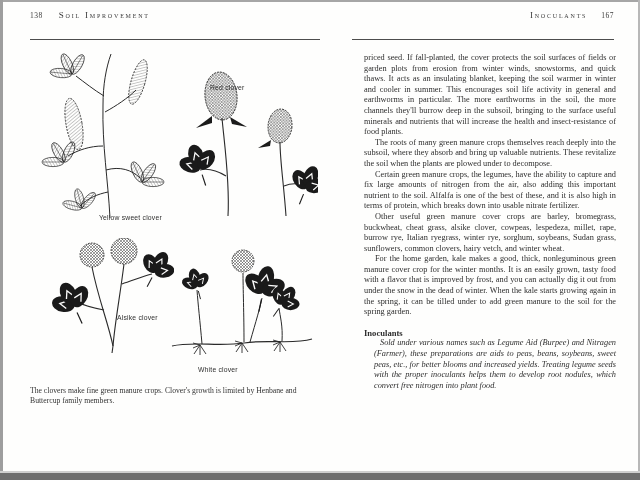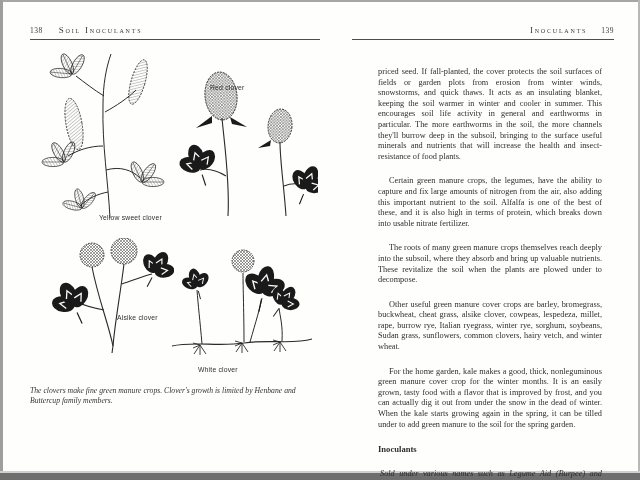--- a/index.html
+++ b/index.html
@@ -4,37 +4,37 @@
 <style>
   html,body{margin:0;padding:0;background:#4a4a4a;}
   #screen{position:relative;width:640px;height:480px;background:#fefefdF;background:#fefefd;overflow:hidden;
           font-family:"Liberation Serif",serif;color:#2b2b2b;}
   
   .frame-top{position:absolute;left:0;top:0;width:640px;height:2px;background:#a6a6a6;}
   .frame-left{position:absolute;left:0;top:0;width:3px;height:480px;background:#9e9e9e;}
   .frame-right{position:absolute;right:0;top:0;width:2px;height:480px;background:#b8b8b8;}
   .frame-bottom{position:absolute;left:0;bottom:0;width:640px;height:7px;background:#6e6e6e;border-top:2px solid #cfcfcf;}
 
-  .running-head{position:absolute;top:25px;display:flex;align-items:baseline;
+  .running-head{position:absolute;top:10px;display:flex;align-items:baseline;
                 font-variant:small-caps;font-size:9px;letter-spacing:1.8px;color:#3a3a3a;}
   .folio{font-size:7.5px;letter-spacing:.5px;font-variant:normal;color:#3a3a3a;}
   .rule{position:absolute;height:1px;background:#4d4d4d;}
 
   .bodycol{position:absolute;left:364px;top:53px;width:252px;font-size:8.3px;line-height:10.6px;
            text-align:justify;color:#2e2e2e;}
-  .bodycol p{margin:14px;}
+  .bodycol p{margin:0;}
   .bodycol p.indent{text-indent:11px;}
   .section-head{font-weight:bold;margin-top:10px !important;text-align:left;font-size:8.6px;}
   .section-body{margin-left:10px !important;text-indent:6px;font-style:italic;}
 
   .figure{position:absolute;left:28px;top:46px;width:296px;height:336px;}
   .plant{position:absolute;}
   .plant-label{position:absolute;font-family:"Liberation Sans",sans-serif;font-size:6.8px;
                color:#2f2f2f;letter-spacing:.2px;white-space:nowrap;}
-  .caption{position:absolute;left:30px;top:386px;width:278px;font-style:italic;font-size:7.7px;
+  .caption{position:absolute;left:30px;top:386px;width:278px;font-size:7.7px;
            line-height:9.8px;color:#333;}
   svg{display:block;}
   .defs-svg{position:absolute;width:0;height:0;}
 </style>
 </head>
 <body>
 
 <div id="screen">
 
   <svg class="defs-svg" aria-hidden="true">
@@ -72,21 +72,21 @@
     </defs>
   </svg>
 
   <div class="frame-top"></div>
   <div class="frame-left"></div>
   <div class="frame-right"></div>
   <div class="frame-bottom"></div>
 
   <div class="running-head" style="left:30px;">
     <span class="folio" style="margin-right:16px;">138</span>
-    <span>Soil Inoculants</span>
+    <span>Soil Improvement</span>
   </div>
   <div class="rule" style="left:30px;top:39px;width:290px;"></div>
 
   <div class="figure">
 
     <div class="plant" style="left:8px;top:4px;">
       <svg width="132" height="170" viewBox="0 0 132 170">
         <g stroke="#2a2a2a" stroke-width="1" fill="none">
           <path d="M74,168 C72,130 66,95 67,55 C67,35 70,18 75,4"></path>
           <path d="M68,46 C58,40 48,32 40,26"></path>
@@ -173,27 +173,27 @@
     <div class="plant-label" style="left:182px;top:38px;">Red clover</div>
     <div class="plant-label" style="left:71px;top:168px;">Yellow sweet clover</div>
     <div class="plant-label" style="left:89px;top:268px;">Alsike clover</div>
     <div class="plant-label" style="left:170px;top:320px;">White clover</div>
   </div>
 
   <div class="caption">The clovers make fine green manure crops. Clover's growth is limited by Henbane and Buttercup family members.</div>
 
   <div class="running-head" style="left:352px;width:262px;justify-content:flex-end;">
     <span>Inoculants</span>
-    <span class="folio" style="margin-left:14px;">139</span>
+    <span class="folio" style="margin-left:14px;">167</span>
   </div>
   <div class="rule" style="left:352px;top:39px;width:262px;"></div>
 
   <div class="bodycol">
     <p>priced seed. If fall-planted, the cover protects the soil surfaces of fields or garden plots from erosion from winter winds, snowstorms, and quick thaws. It acts as an insulating blanket, keeping the soil warmer in winter and cooler in summer. This encourages soil life activity in general and earthworms in particular. The more earthworms in the soil, the more channels they'll burrow deep in the subsoil, bringing to the surface useful minerals and nutrients that will increase the health and insect-resistance of food plants.</p>
+    <p class="indent">The roots of many green manure crops themselves reach deeply into the subsoil, where they absorb and bring up valuable nutrients. These revitalize the soil when the plants are plowed under to decompose.</p>
     <p class="indent">Certain green manure crops, the legumes, have the ability to capture and fix large amounts of nitrogen from the air, also adding this important nutrient to the soil. Alfalfa is one of the best of these, and it is also high in terms of protein, which breaks down into usable nitrate fertilizer.</p>
-    <p class="indent">The roots of many green manure crops themselves reach deeply into the subsoil, where they absorb and bring up valuable nutrients. These revitalize the soil when the plants are plowed under to decompose.</p>
     <p class="indent">Other useful green manure cover crops are barley, bromegrass, buckwheat, cheat grass, alsike clover, cowpeas, lespedeza, millet, rape, burrow rye, Italian ryegrass, winter rye, sorghum, soybeans, Sudan grass, sunflowers, common clovers, hairy vetch, and winter wheat.</p>
     <p class="indent">For the home garden, kale makes a good, thick, nonleguminous green manure cover crop for the winter months. It is an easily grown, tasty food with a flavor that is improved by frost, and you can actually dig it out from under the snow in the dead of winter. When the kale starts growing again in the spring, it can be tilled under to add green manure to the soil for the spring garden.</p>
     <p class="section-head">Inoculants</p>
     <p class="section-body">Sold under various names such as Legume Aid (Burpee) and Nitragen (Farmer), these preparations are aids to peas, beans, soybeans, sweet peas, etc., for better blooms and increased yields. Treating legume seeds with the proper inoculants helps them to develop root nodules, which convert free nitrogen into plant food.</p>
   </div>
 
 </div>
 
 </body></html>

